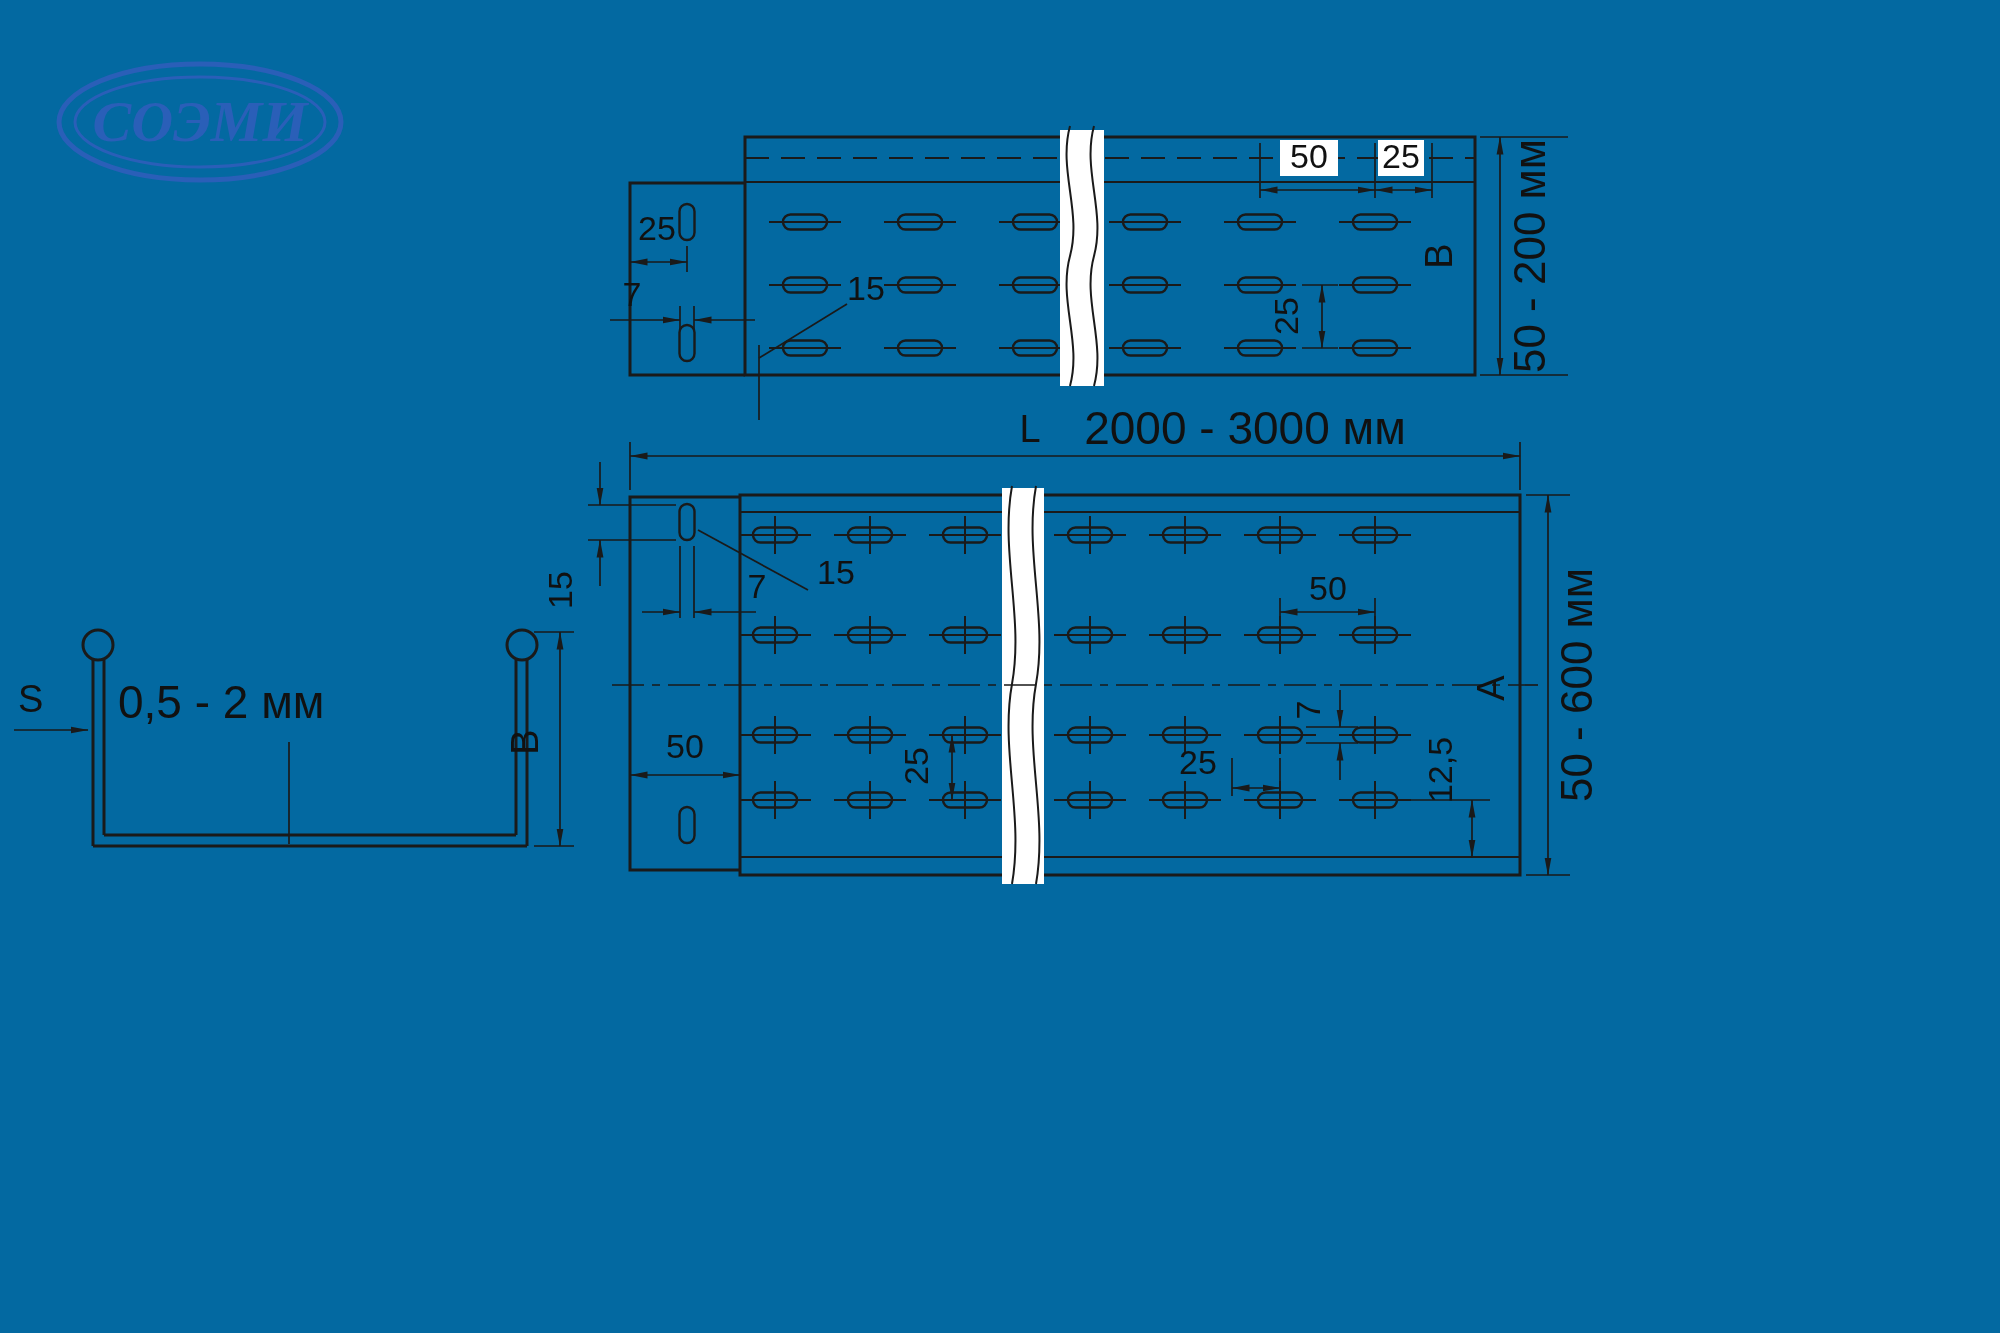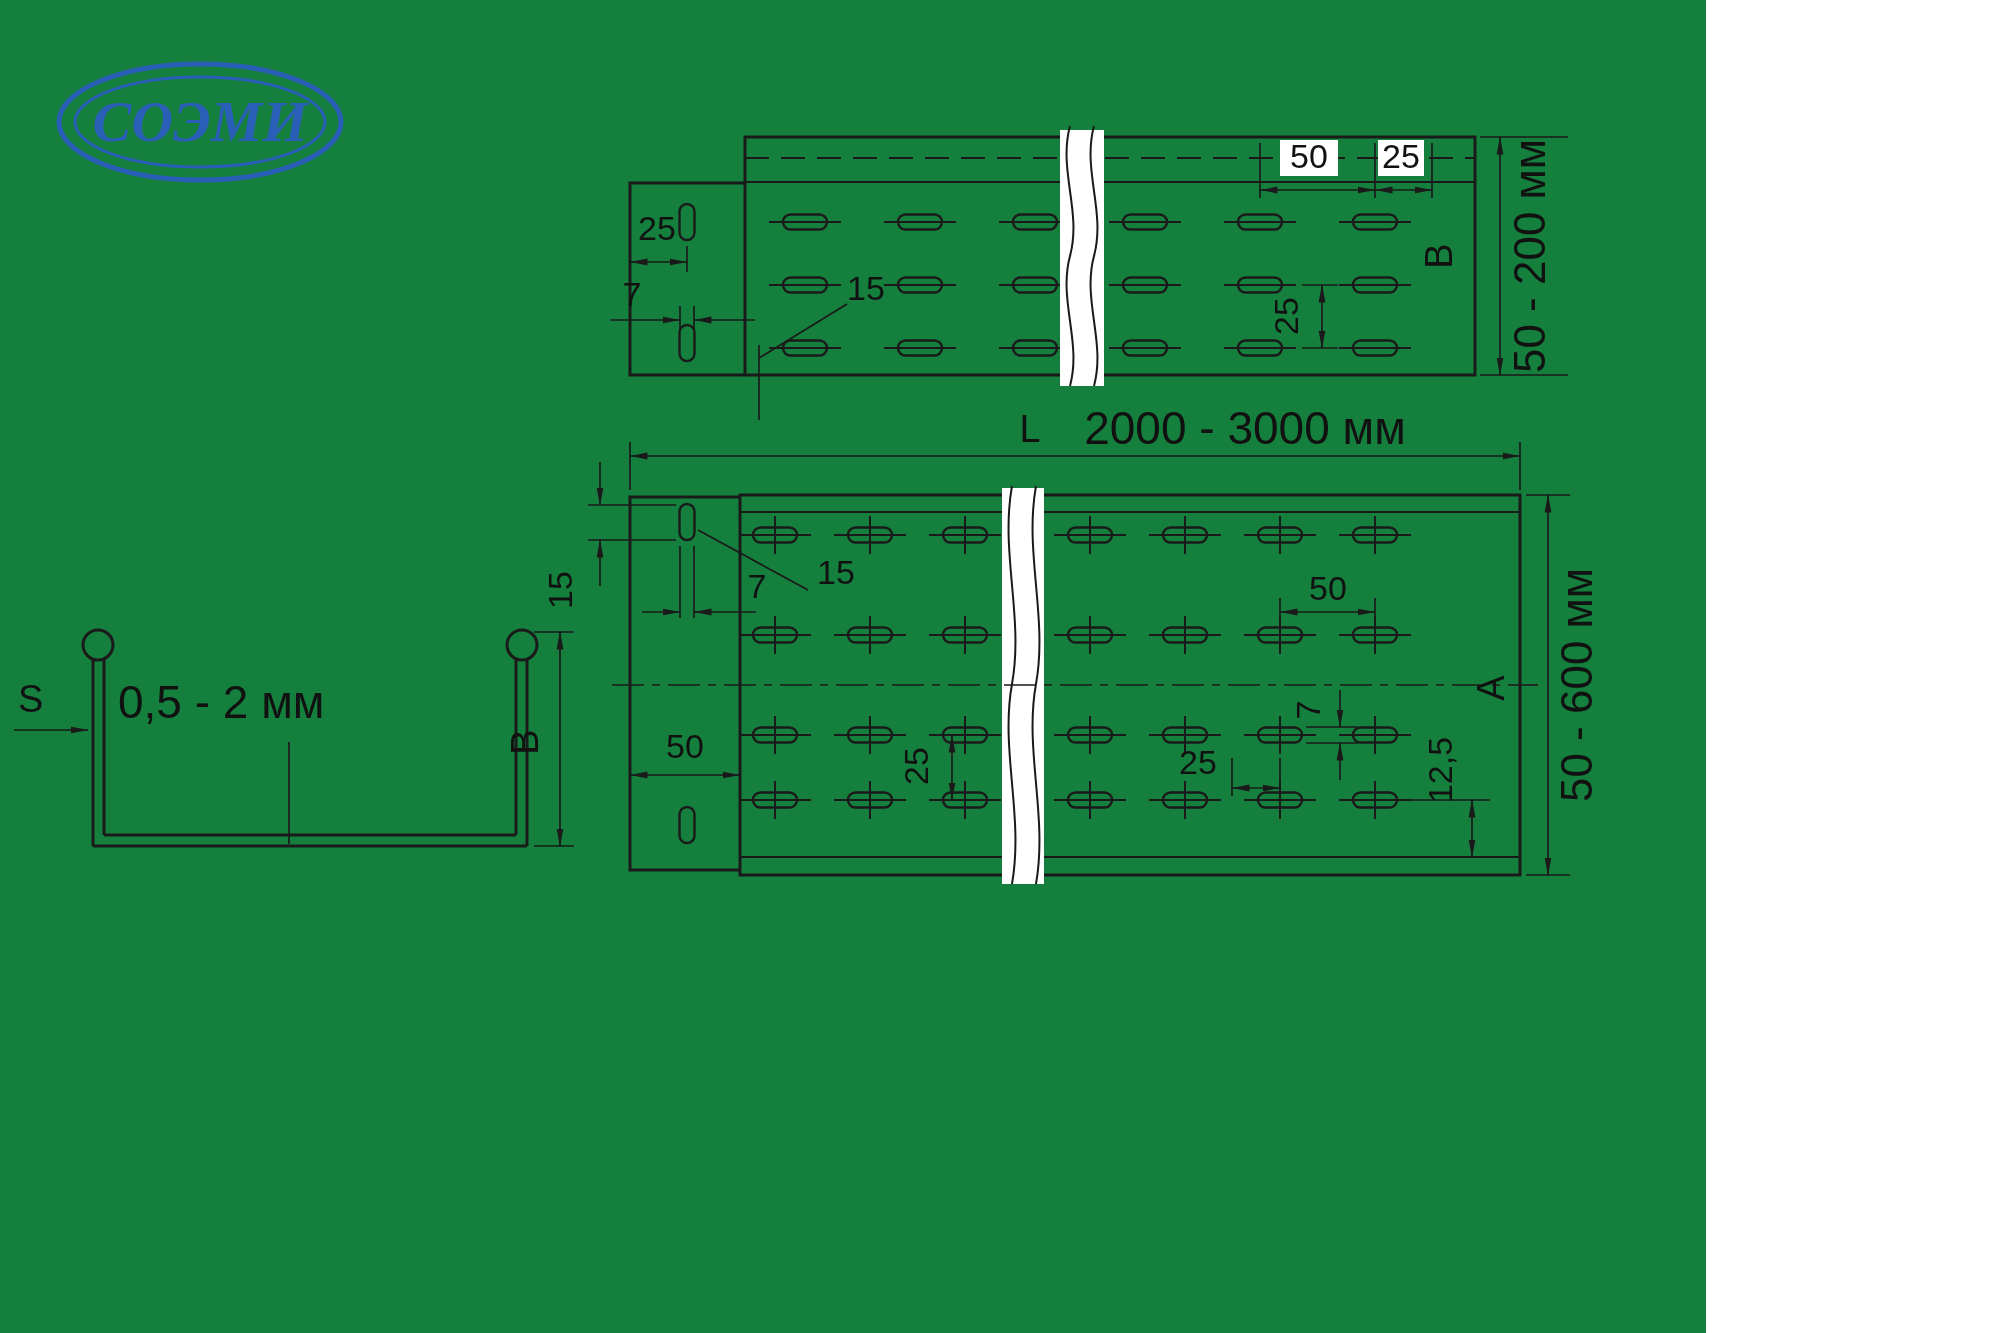--- a/index.html
+++ b/index.html
@@ -1,16 +1,16 @@
 <!DOCTYPE html>
 <html><head>
 <meta charset="utf-8">
 <style>
   html,body{margin:0;padding:0;background:#fff;}
-  .canvas{position:relative;width:1706px;height:1333px;background:#15803d;overflow:hidden;}
+  .canvas{position:relative;width:2000px;height:1333px;background:#0369a1;overflow:hidden;}
   svg{display:block;}
   .ol{fill:none;stroke:#1a1a1a;stroke-width:3;}
   .th{fill:none;stroke:#1a1a1a;stroke-width:2.2;}
   .dash{stroke-dasharray:24 12;}
   .dim{fill:none;stroke:#1a1a1a;stroke-width:1.7;}
   .cl{fill:none;stroke:#1a1a1a;stroke-width:1.7;stroke-dasharray:32 8 8 8;}
   .wavy{fill:none;stroke:#1a1a1a;stroke-width:2;}
   .mask{fill:#fff;stroke:none;}
   text{font-family:"Liberation Sans",sans-serif;fill:#111;}
   .t34{font-size:34px;}

